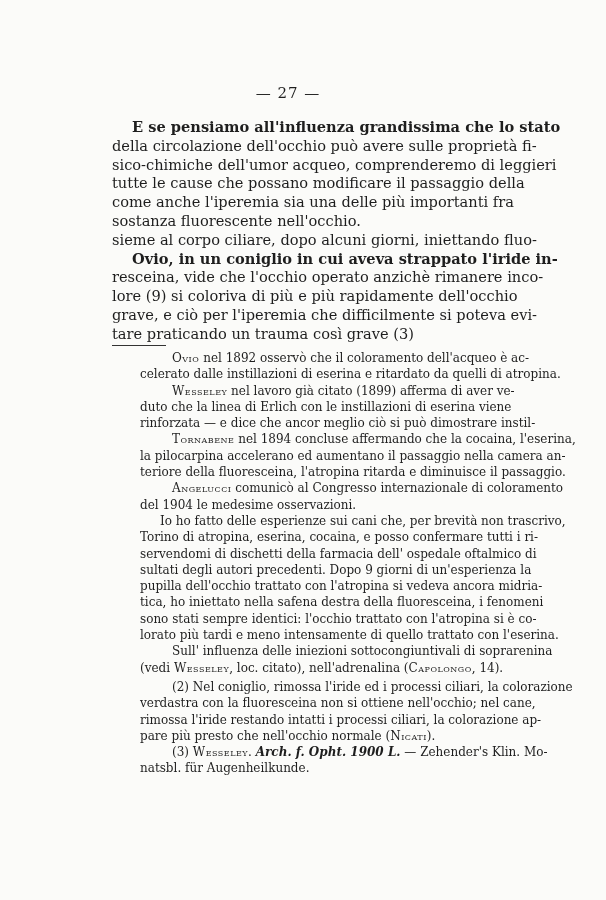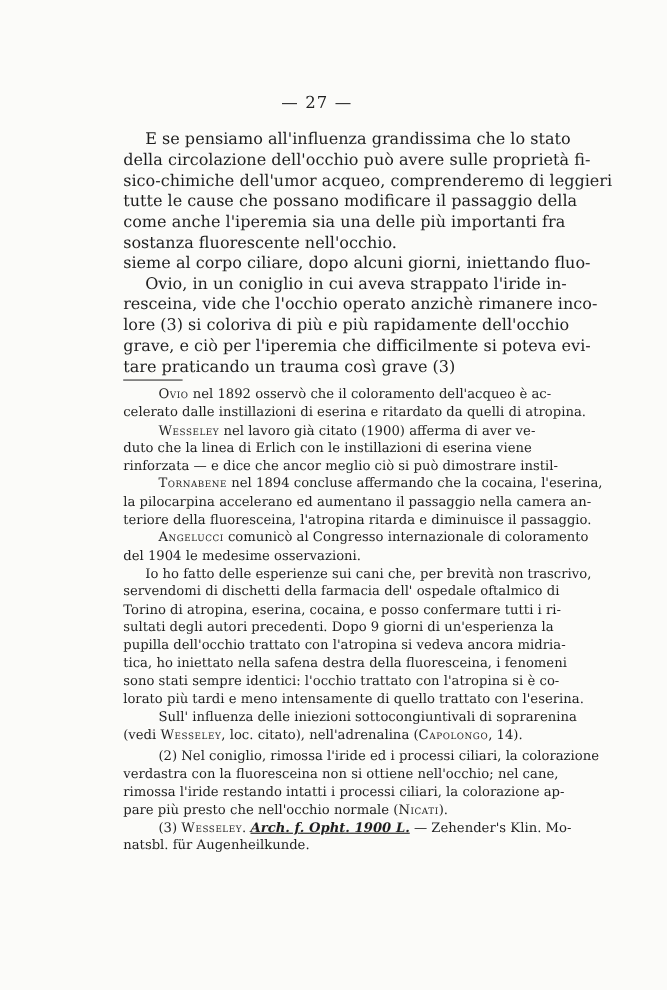--- a/index.html
+++ b/index.html
@@ -17,85 +17,85 @@
     }
     .main-text {
       position: absolute; left: 112px; top: 118px; width: 360px;
       font-size: 14.6px; line-height: 18.8px;
     }
     .line {
       display: block; white-space: nowrap; text-align: justify;
       text-align-last: justify; height: 18.8px;
     }
     .line.last { text-align-last: left; }
-    .line.indent { padding-left: 20px; }
+    .line.indent { padding-left: 20px; font-weight: bold; }
     .rule {
       position: absolute; left: 112px; top: 345px; width: 54px;
       border-top: 1px solid #333;
     }
     .footnotes {
       position: absolute; left: 112px; top: 350px; width: 360px;
       font-size: 12px; line-height: 16.3px;
     }
     .fline {
       display: block; white-space: nowrap; text-align: justify;
-      text-align-last: justify; height: 16.3px;
+      text-align-last: justify; height: 16.3px; margin-left: 28px;
     }
     .fline.last { text-align-last: left; }
     .fline.indent { padding-left: 32px; }
     .fline.indent-s { padding-left: 20px; }
     .gap { height: 3px; }
     .sc { font-variant: small-caps; letter-spacing: 0.5px; }
-    .it { font-style: italic; font-weight: bold; text-decoration: underline; }
+    .it { font-style: italic; font-weight: bold; }
   </style>
 </head>
 <body>
 
 <div class="page-number">— 27 —</div>
 
 <div class="main-text">
   <div>
     <span class="line indent">E se pensiamo all'influenza grandissima che lo stato</span>
     <span class="line">della circolazione dell'occhio può avere sulle proprietà fi-</span>
     <span class="line">sico-chimiche dell'umor acqueo, comprenderemo di leggieri</span>
     <span class="line">tutte le cause che possano modificare il passaggio della</span>
     <span class="line">come anche l'iperemia sia una delle più importanti fra</span>
     <span class="line last">sostanza fluorescente nell'occhio.</span>
   </div>
   <div>
     <span class="line">sieme al corpo ciliare, dopo alcuni giorni, iniettando fluo-</span>
     <span class="line indent">Ovio, in un coniglio in cui aveva strappato l'iride in-</span>
     <span class="line">resceina, vide che l'occhio operato anzichè rimanere inco-</span>
-    <span class="line">lore (3) si coloriva di più e più rapidamente dell'occhio</span>
+    <span class="line">lore (9) si coloriva di più e più rapidamente dell'occhio</span>
     <span class="line">grave, e ciò per l'iperemia che difficilmente si poteva evi-</span>
     <span class="line last">tare praticando un trauma così grave (3)</span>
   </div>
 </div>
 
 <div class="rule"></div>
 
 <div class="footnotes">
   <div>
     <span class="fline indent"><span class="sc">Ovio</span><span> nel 1892 osservò che il coloramento dell'acqueo è ac-</span></span>
     <span class="fline last">celerato dalle instillazioni di eserina e ritardato da quelli di atropina.</span>
 
-    <span class="fline indent"><span class="sc">Wesseley</span><span> nel lavoro già citato (1900) afferma di aver ve-</span></span>
+    <span class="fline indent"><span class="sc">Wesseley</span><span> nel lavoro già citato (1899) afferma di aver ve-</span></span>
     <span class="fline">duto che la linea di Erlich con le instillazioni di eserina viene</span>
     <span class="fline">rinforzata — e dice che ancor meglio ciò si può dimostrare instil-</span>
 
     <span class="fline indent"><span class="sc">Tornabene</span><span> nel 1894 concluse affermando che la cocaina, l'eserina,</span></span>
     <span class="fline">la pilocarpina accelerano ed aumentano il passaggio nella camera an-</span>
     <span class="fline last">teriore della fluoresceina, l'atropina ritarda e diminuisce il passaggio.</span>
 
     <span class="fline indent"><span class="sc">Angelucci</span><span> comunicò al Congresso internazionale di coloramento</span></span>
     <span class="fline last">del 1904 le medesime osservazioni.</span>
 
     <span class="fline indent-s">Io ho fatto delle esperienze sui cani che, per brevità non trascrivo,</span>
+    <span class="fline">Torino di atropina, eserina, cocaina, e posso confermare tutti i ri-</span>
     <span class="fline">servendomi di dischetti della farmacia dell' ospedale oftalmico di</span>
-    <span class="fline">Torino di atropina, eserina, cocaina, e posso confermare tutti i ri-</span>
     <span class="fline">sultati degli autori precedenti. Dopo 9 giorni di un'esperienza la</span>
     <span class="fline">pupilla dell'occhio trattato con l'atropina si vedeva ancora midria-</span>
     <span class="fline">tica, ho iniettato nella safena destra della fluoresceina, i fenomeni</span>
     <span class="fline">sono stati sempre identici: l'occhio trattato con l'atropina si è co-</span>
     <span class="fline">lorato più tardi e meno intensamente di quello trattato con l'eserina.</span>
 
     <span class="fline indent">Sull' influenza delle iniezioni sottocongiuntivali di soprarenina</span>
     <span class="fline last"><span>(vedi </span><span class="sc">Wesseley</span><span>, loc. citato), nell'adrenalina (</span><span class="sc">Capolongo</span><span>, 14).</span></span>
   </div>
 

